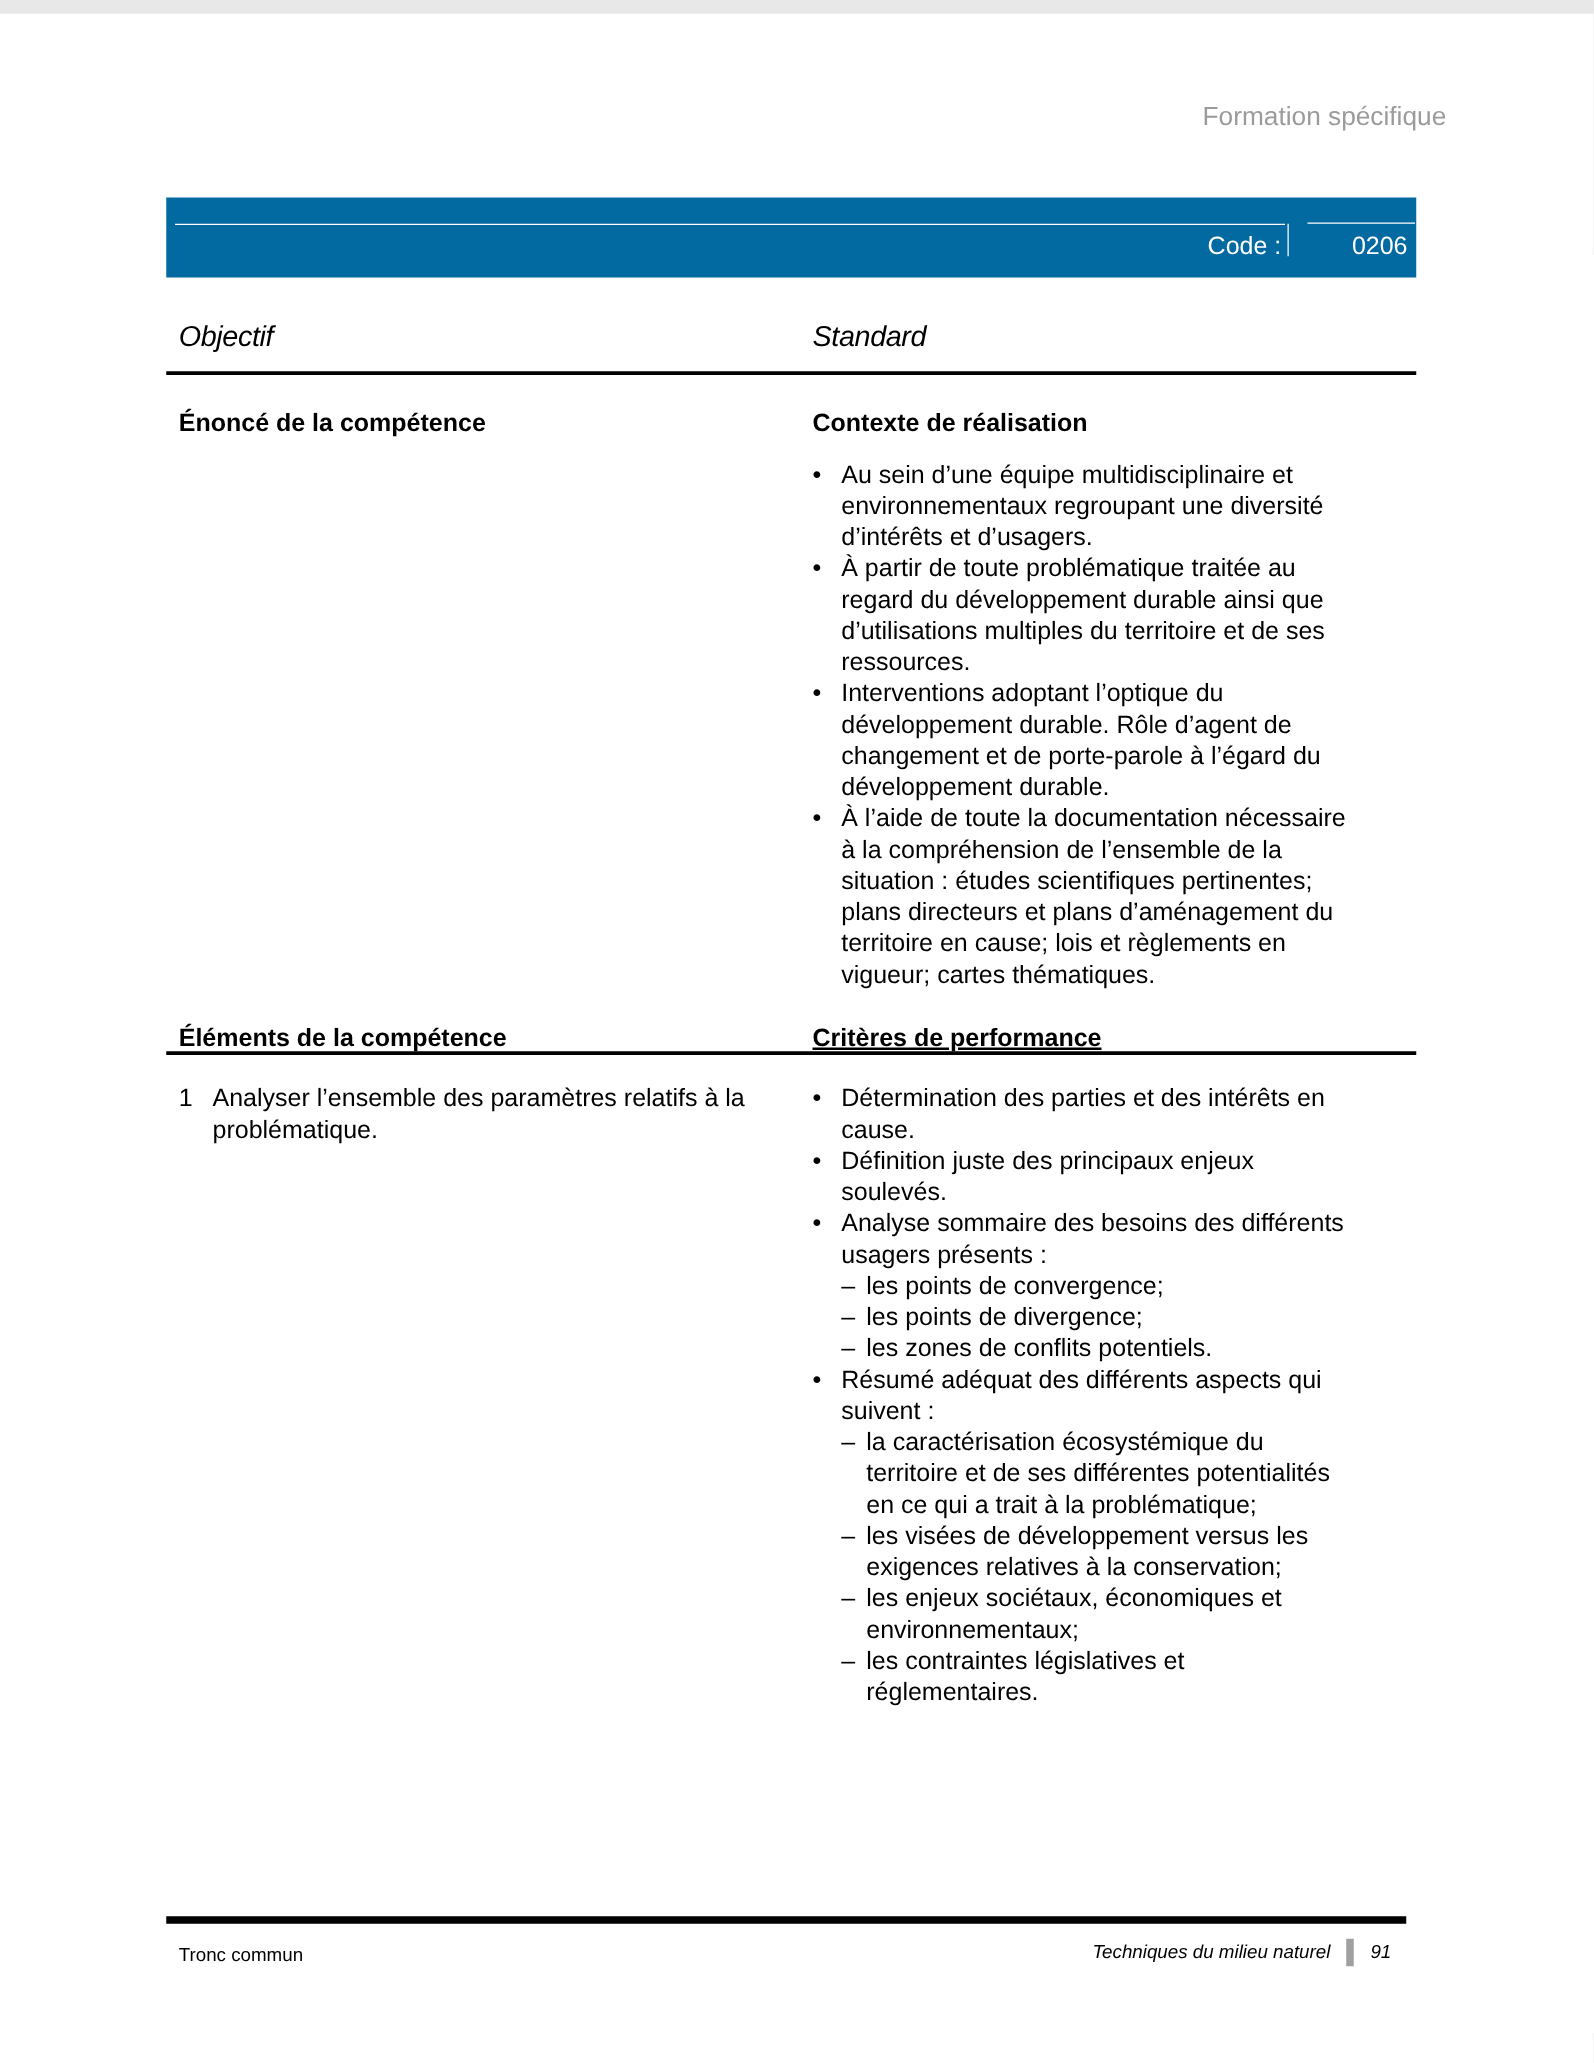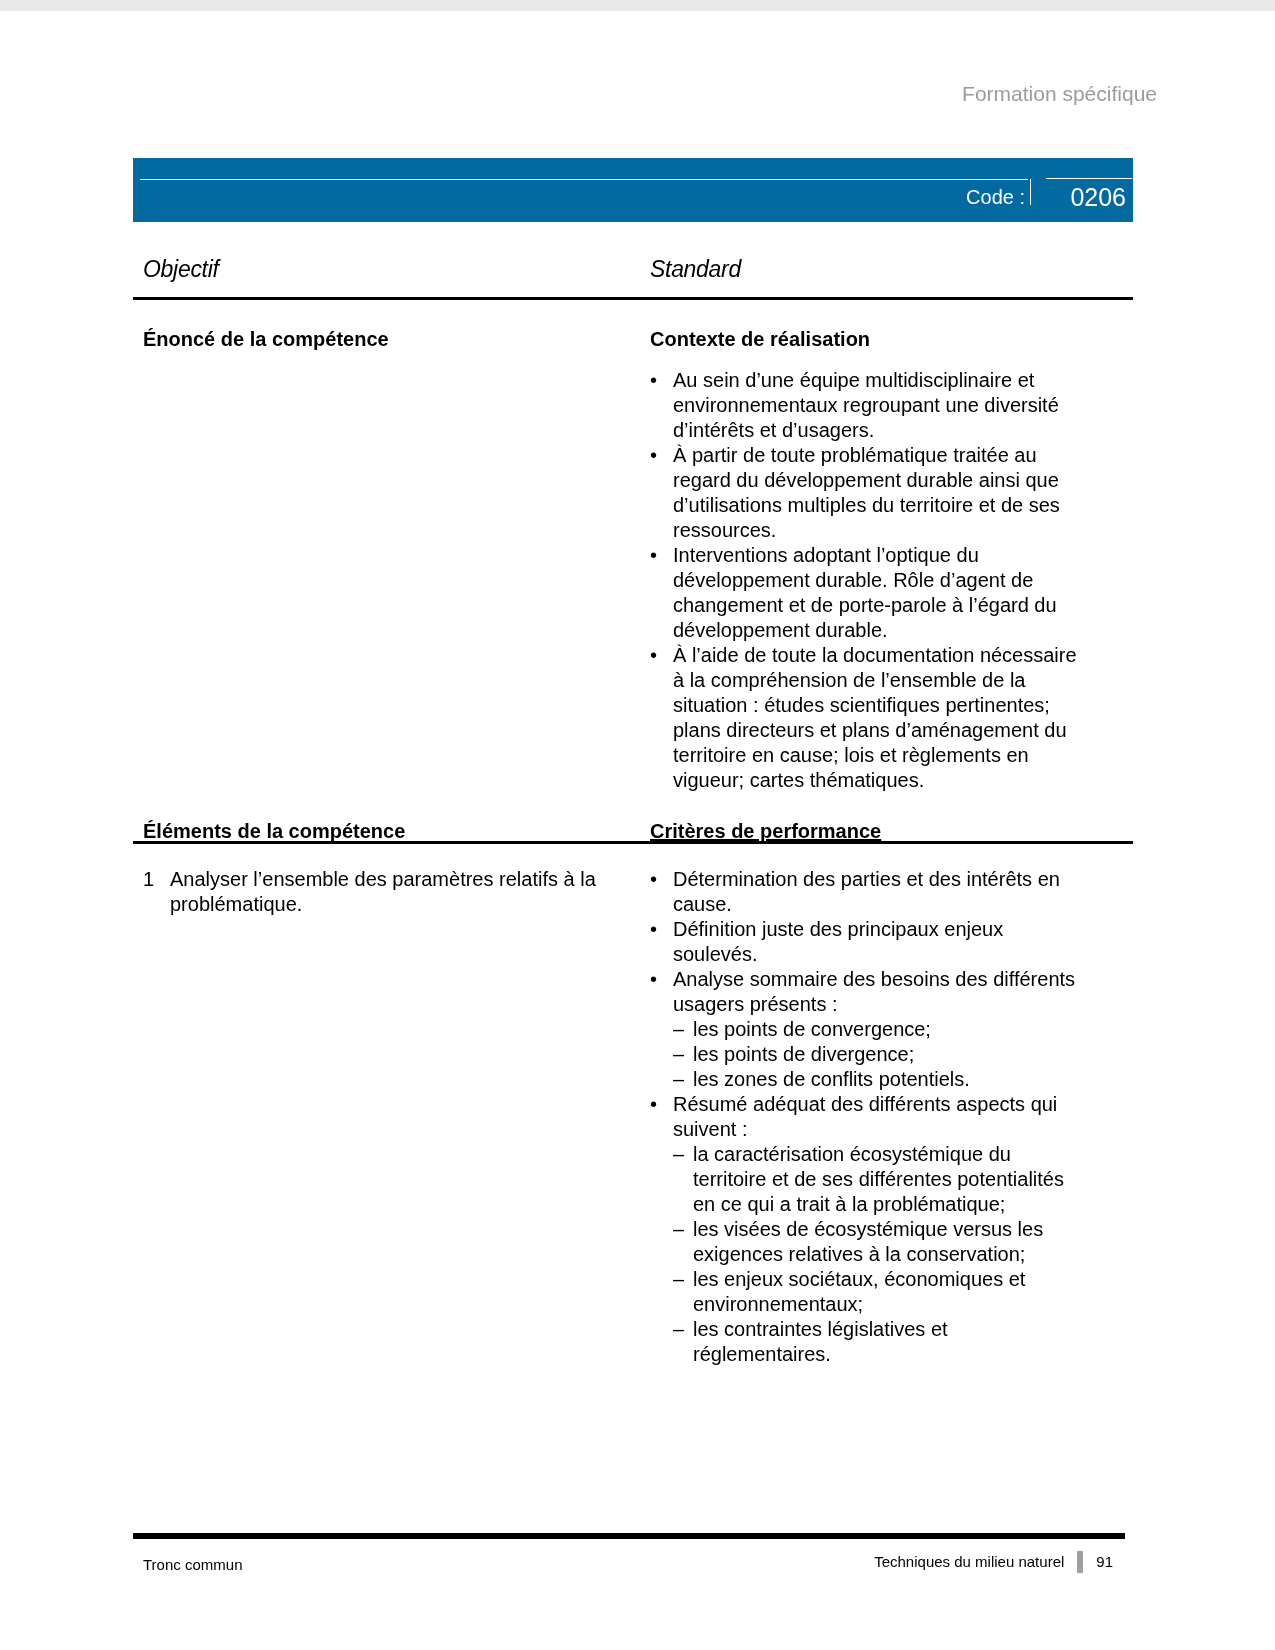--- a/index.html
+++ b/index.html
@@ -12,21 +12,21 @@
   .header-label {
     position:absolute; top:70px; right:118px;
     font-size:21px; color:#9b9b9b;
   }
   
   .code-bar { position:absolute; left:133px; top:147px; width:1000px; height:64px; background:#0369a1; }
   .code-bar .line-main { position:absolute; left:7px;  top:21px; width:888px; height:1px; background:#fff; }
   .code-bar .tick      { position:absolute; left:897px; top:21px; width:1px; height:26px; background:#fff; }
   .code-bar .line-code { position:absolute; left:913px; top:20px; width:86px; height:1px; background:#fff; }
   .code-bar .code-label { position:absolute; top:27px; right:108px; color:#fff; font-size:20px; line-height:24px; }
-  .code-bar .code-value { position:absolute; left:913px; top:27px; width:80px; text-align:right; color:#fff; font-size:25px; line-height:24px; }
+  .code-bar .code-value { position:absolute; left:913px; top:27px; width:80px; text-align:right; color:#fff; font-size:20px; line-height:24px; }
 
   .col-head { position:absolute; top:246px; font-size:23px; font-weight:normal; font-style:italic; letter-spacing:-0.3px; }
   .col-head.left  { left:143px; }
   .col-head.right { left:650px; }
 
   .rule { position:absolute; left:133px; width:1000px; height:3px; background:#000; }
   .rule.r1 { top:286px; }
   .rule.r2 { top:830px; }
 
   .sub-head { position:absolute; font-size:20px; font-weight:bold; }
@@ -46,21 +46,21 @@
   .li.dash { margin-left:23px; margin-right:20px; }
   .li.dash .marker { flex:0 0 20px; }
 
   .num-item { display:flex; }
   .num-item .num { flex:0 0 27px; }
   .num-item .text { flex:1; }
 
   
   .footer-rule { position:absolute; left:133px; top:1522px; width:992px; height:6px; background:#000; }
   .footer-left { position:absolute; left:143px; top:1545px; font-size:15px; line-height:18px; }
-  .footer-right { position:absolute; right:162px; top:1540px; display:flex; align-items:center; gap:13px; font-size:15px; line-height:18px; }
+  .footer-right { position:absolute; right:162px; top:1540px; display:flex; align-items:center; gap:13px; font-size:15px; line-height:18px;font-style:italic; }
   .footer-pipe { width:6px; height:22px; background:#a0a0a0; }
 </style>
 </head>
 <body>
 
 <div class="page">
 
   <div class="header-label">Formation spécifique</div>
 
   <div class="code-bar">
@@ -151,21 +151,21 @@
         <span class="text">Résumé adéquat des différents aspects qui suivent :</span>
       </div>
 
       <div class="li dash">
         <span class="marker">–</span>
         <span class="text">la caractérisation écosystémique du territoire et de ses différentes potentialités en ce qui a trait à la problématique;</span>
       </div>
 
       <div class="li dash">
         <span class="marker">–</span>
-        <span class="text">les visées de écosystémique versus les exigences relatives à la conservation;</span>
+        <span class="text">les visées de développement versus les exigences relatives à la conservation;</span>
       </div>
 
       <div class="li dash">
         <span class="marker">–</span>
         <span class="text">les enjeux sociétaux, économiques et environnementaux;</span>
       </div>
 
       <div class="li dash">
         <span class="marker">–</span>
         <span class="text">les contraintes législatives et réglementaires.</span>

